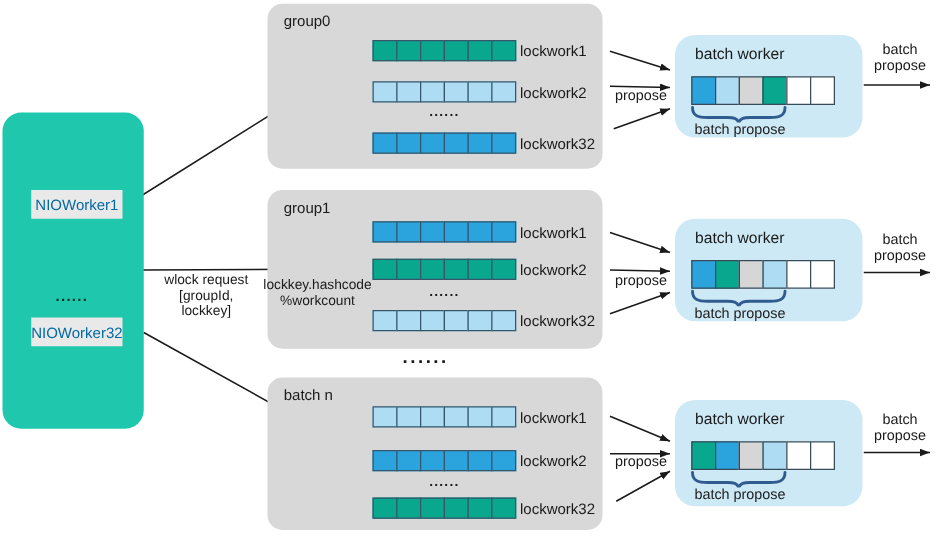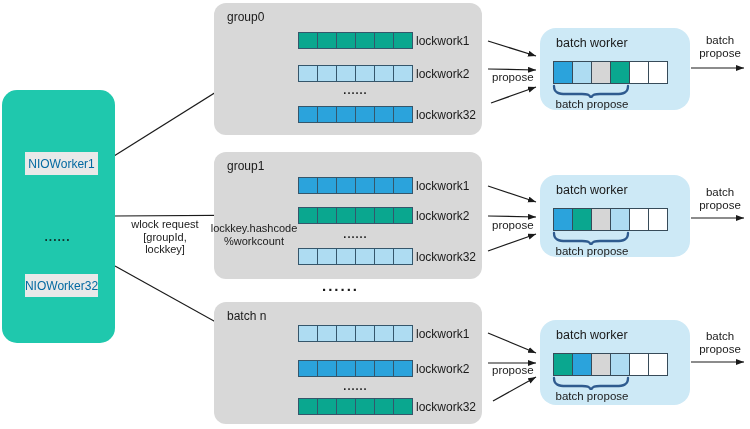--- a/index.html
+++ b/index.html
@@ -74,21 +74,21 @@
 
       <line x1="691" y1="68" x2="744" y2="68" marker-end="url(#ah)"></line>
       <line x1="691" y1="218" x2="744" y2="218" marker-end="url(#ah)"></line>
       <line x1="691" y1="362" x2="744" y2="362" marker-end="url(#ah)"></line>
     </g>
   </svg>
 
   <div class="left-panel">
     <div class="nio-box" style="top:62px">NIOWorker1</div>
     <div class="nio-dots">......</div>
-    <div class="nio-box" style="top:184px">NIOWorker32</div>
+    <div class="nio-box" style="top:164px">NIOWorker32</div>
   </div>
 
   <div class="group" style="top:3px;height:132px">
     <div class="gtitle">group0</div>
     <div class="lockrow" style="top:29px">
       <div class="cells">
           <span class="cell" style="background: rgb(10, 167, 143);"></span>
           <span class="cell" style="background: rgb(10, 167, 143);"></span>
           <span class="cell" style="background: rgb(10, 167, 143);"></span>
           <span class="cell" style="background: rgb(10, 167, 143);"></span>

